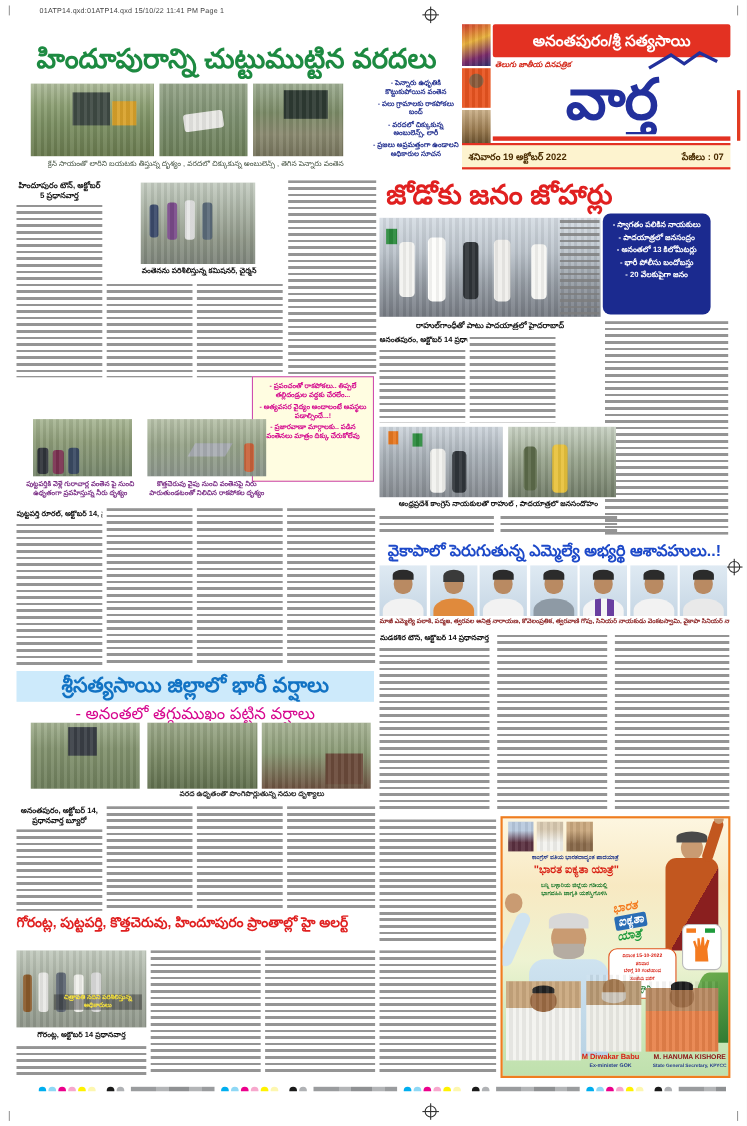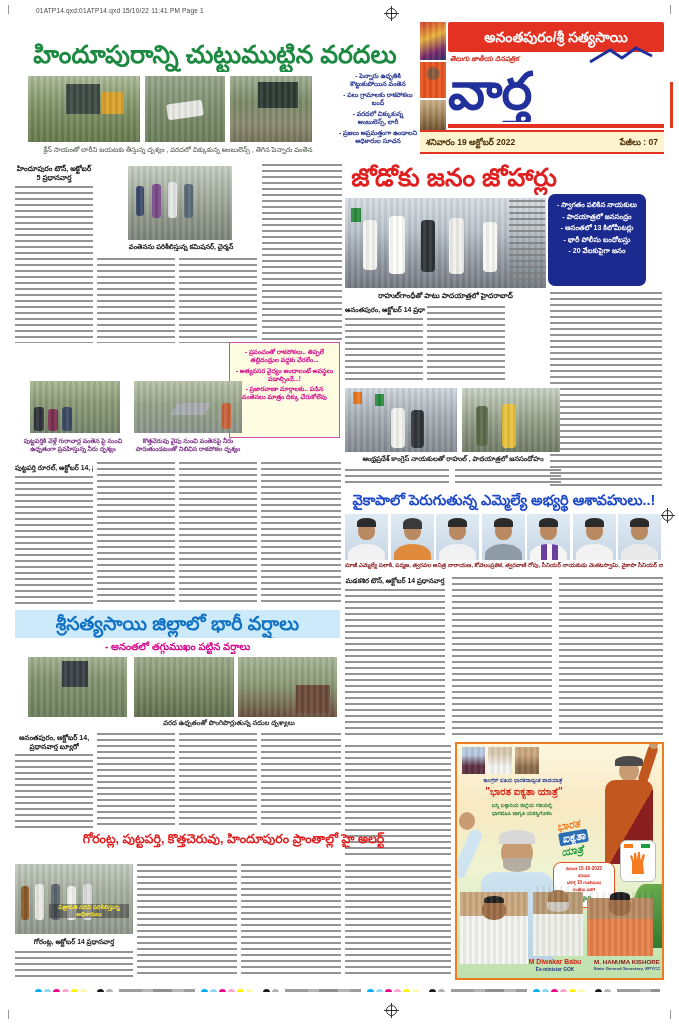--- a/index.html
+++ b/index.html
@@ -18,33 +18,33 @@
          background-size:100% 100%;opacity:.82;}
   .photo{overflow:hidden;}
   .photo:after{content:"";position:absolute;inset:0;
      background:repeating-linear-gradient(90deg,rgba(255,255,255,.07) 0 3px,rgba(0,0,0,.06) 3px 6px);}
   .cap{text-align:center;line-height:1.25;overflow:hidden;}
   .nowrap{white-space:nowrap;}
   .dateline{font-weight:bold;text-align:center;color:#111;line-height:1.3;overflow:hidden;}
   
   .edition-bar{background:#e33122;color:#fff;font-weight:bold;text-align:center;
                font-size:14px;line-height:30px;border-radius:2px;overflow:hidden;white-space:nowrap;}
-  .logo-text{color:#22309c;font-weight:800;font-size:52px;line-height:58px;text-align:left;
+  .logo-text{color:#22309c;font-weight:800;font-size:52px;line-height:58px;text-align:center;
              white-space:nowrap;overflow:hidden;letter-spacing:-1px;}
   .date-strip{background:#fdf3cf;border-top:2px solid #e33122;border-bottom:2px solid #e33122;
               font-size:8.5px;font-weight:bold;color:#4a2c00;line-height:18px;}
   
   .h-flood{color:#1d8a41;font-weight:800;font-size:25px;text-align:center;white-space:nowrap;overflow:hidden;}
   .h-jodo{color:#e02020;font-weight:800;font-size:25px;text-align:center;white-space:nowrap;overflow:hidden;}
   .h-bukka{background:#c4017f;color:#fff;font-weight:bold;font-size:15px;text-align:center;
            line-height:30px;white-space:nowrap;overflow:hidden;}
   .h-ycp{color:#1d49c9;font-weight:800;font-size:14.5px;text-align:center;white-space:nowrap;overflow:hidden;}
   .h-rains{background:#cdeafb;color:#1273c4;font-weight:800;font-size:19px;text-align:center;
            line-height:28px;white-space:nowrap;overflow:hidden;}
-  .h-alert{color:#e02020;font-weight:800;font-size:12.5px;text-align:center;white-space:nowrap;overflow:hidden;}
+  .h-alert{color:#e02020;font-weight:800;font-size:12.5px;white-space:nowrap;overflow:hidden;}
   .bullets{font-weight:bold;text-align:center;}
   .bullets div{margin-bottom:3px;line-height:1.25;}
   .bluebox{background:#1b2a8f;border-radius:7px;color:#fff;padding:7px 3px 3px;box-sizing:border-box;}
   .bluebox div{font-size:7px;font-weight:bold;text-align:center;margin-bottom:3.5px;line-height:1.15;}
   .yellowbox{background:#fffde1;border:1px solid #cf4fae;box-sizing:border-box;padding:5px 3px;}
   .yellowbox div{color:#d4058d;font-size:6.3px;font-weight:bold;text-align:center;margin-bottom:3px;line-height:1.25;}
   
   .prow{display:flex;gap:2.5px;}
   .portrait{position:relative;width:43px;height:46px;background:linear-gradient(#dfeaf3,#c6d6e4);overflow:hidden;}
   .portrait .head{position:absolute;left:50%;top:7px;width:17px;height:19px;margin-left:-8.5px;
@@ -226,21 +226,21 @@
       </div>
   </div>
   <div class="abs cap nowrap" style="left:345px;top:562px;width:318px;font-size:5.8px;font-weight:bold;color:#8a2020;">మాజీ ఎమ్మెల్యే పలాకి, పద్మజ, త్వరవల అనిత్ర నారాయణ, కోవెలంప్రతిక, త్వరవాణి గోపు, సీనియర్ నాయకుడు వెంకటస్వామి, వైకాపా సీనియర్ నాయకుడు రాయ్యత్</div>
   <div class="abs dateline nowrap" style="left:345px;top:577px;width:100px;font-size:6.8px;">మడకశిర టౌన్, అక్టోబర్ 14 ప్రధానవార్త</div>
   <div class="abs greek" style="left:345px;top:589px;width:100px;height:149px;"></div>
   <div class="abs greek" style="left:452px;top:577px;width:100px;height:161px;"></div>
   <div class="abs greek" style="left:559px;top:577px;width:104px;height:161px;"></div>
   <div class="abs greek" style="left:345px;top:745px;width:106px;height:112px;"></div>
 
   <div class="abs h-rains" style="left:15px;top:610px;width:325px;height:28px;">శ్రీసత్యసాయి జిల్లాలో భారీ వర్షాలు</div>
-  <div class="abs cap nowrap" style="left:15px;top:641px;width:325px;font-size:10px;font-weight:bold;color:#d6058e;">- అనంతలో తగ్గుముఖం పట్టిన వర్షాలు</div>
+  <div class="abs cap nowrap" style="left:15px;top:641px;width:325px;font-size:15px;font-weight:normal;color:#d6058e;">- అనంతలో తగ్గుముఖం పట్టిన వర్షాలు</div>
   <div class="abs photo" style="left:28px;top:657px;width:99px;height:60px;background:linear-gradient(180deg,#a3b191 0%,#82926e 40%,#6e7e5c 100%);">
     <div class="abs" style="left:34px;top:4px;width:26px;height:26px;background:#3a3f46;"></div>
   </div>
   <div class="abs photo" style="left:134px;top:657px;width:100px;height:60px;background:linear-gradient(180deg,#9eab8c 0%,#7d8c68 50%,#5f6e4d 100%);"></div>
   <div class="abs photo" style="left:238px;top:657px;width:99px;height:60px;background:linear-gradient(180deg,#a8b496 0%,#8a9a75 45%,#6b503f 100%);">
     <div class="abs" style="left:58px;top:28px;width:34px;height:28px;background:#6b4a3a;"></div>
   </div>
   <div class="abs cap nowrap" style="left:118px;top:719px;width:222px;font-size:6.8px;font-weight:bold;color:#2b2b2b;">వరద ఉధృతంతో పొంగిపొర్లుతున్న నదుల దృశ్యాలు</div>
   <div class="abs dateline" style="left:15px;top:733px;width:78px;font-size:7px;">అనంతపురం, అక్టోబర్ 14, ప్రధానవార్త బ్యూరో</div>
   <div class="abs greek" style="left:15px;top:754px;width:78px;height:74px;"></div>

